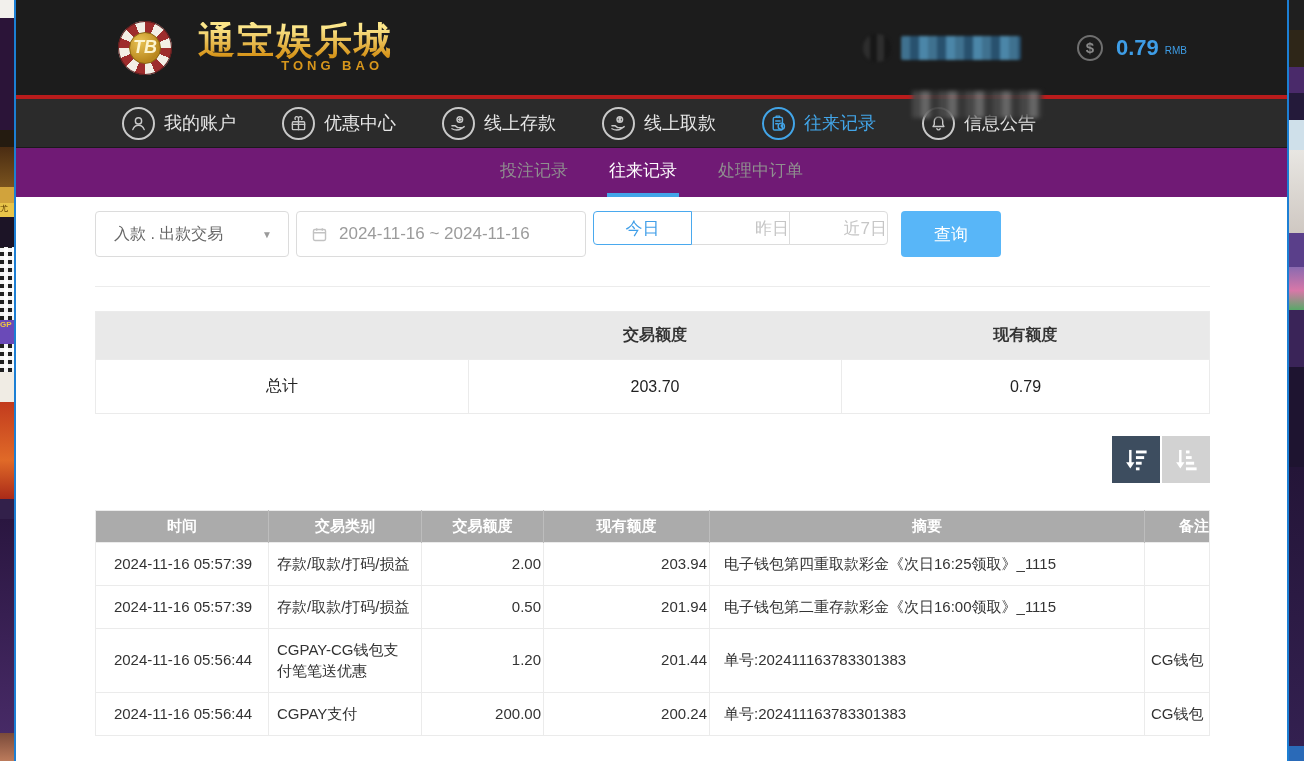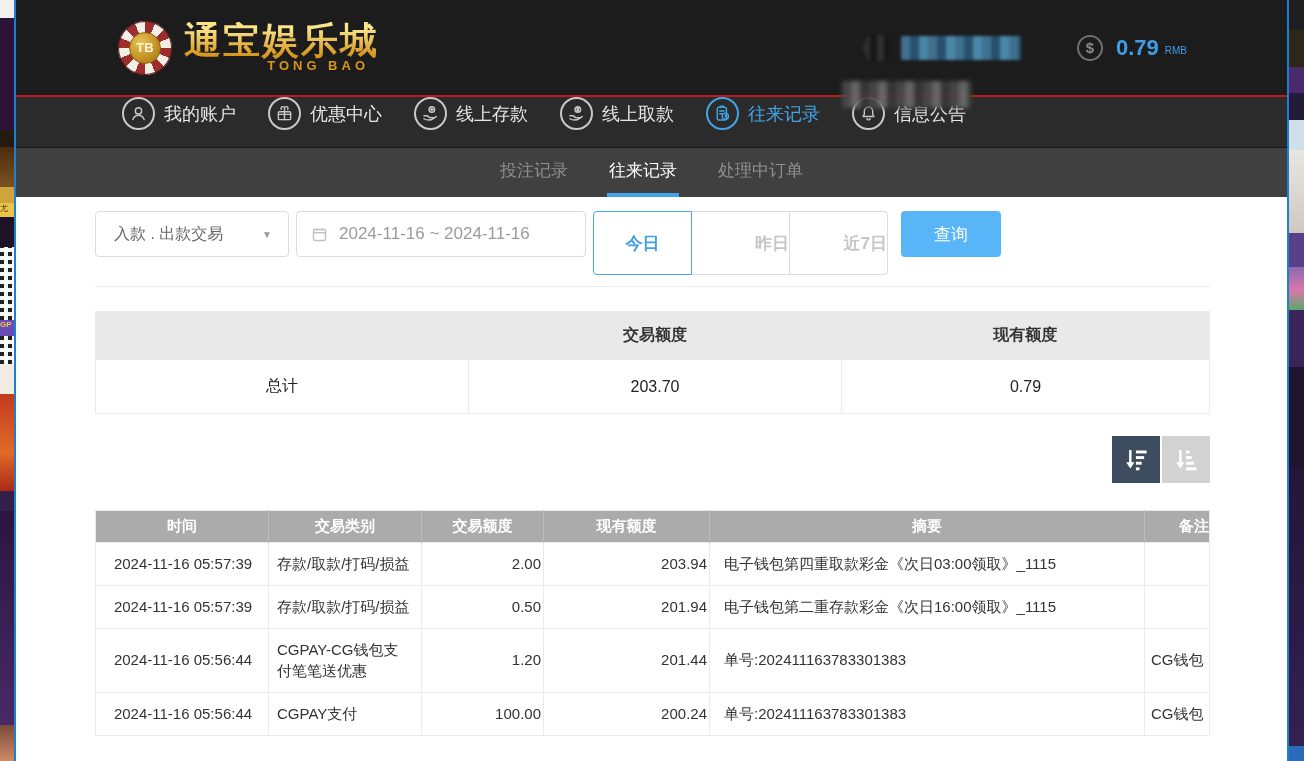--- a/index.html
+++ b/index.html
@@ -25,22 +25,22 @@
   
   .site-header { height:95px; background:#1c1c1c; display:flex; align-items:center; }
   .logo { display:flex; align-items:center; margin-left:102px; }
   .chip { width:54px; height:54px; border-radius:50%; position:relative; flex:0 0 auto;
     background:repeating-conic-gradient(#9e2d2d 0 22.5deg,#f3efe6 22.5deg 45deg);
     box-shadow:0 0 0 1px #5a1f1f inset; }
   .chip-core { position:absolute; left:50%; top:50%; transform:translate(-50%,-50%);
     width:32px; height:32px; border-radius:50%;
     background:radial-gradient(circle at 35% 30%, #e9c355, #b9871d 70%);
     border:1px solid #8a6510; display:flex; align-items:center; justify-content:center;
-    color:#fdf4cf; font-size:13px; font-weight:bold; }
-  .logo-text { margin-left:12px; display:flex; flex-direction:column; }
+    color:#fdf4cf; font-size:18px; font-weight:bold;font-style:italic; }
+  .logo-text { margin-left:26px; display:flex; flex-direction:column; }
   .logo-cn { font-size:37px; font-weight:bold; letter-spacing:2px; line-height:1.05;
     background:linear-gradient(180deg,#fbe58a 15%,#d7961c 85%);
     -webkit-background-clip:text; background-clip:text; color:transparent; }
   .logo-en { font-size:13px; font-weight:bold; letter-spacing:4px; color:#d7961c;
     align-self:flex-end; padding-right:10px; margin-top:-3px; }
 
   .user-area { margin-left:auto; margin-right:100px; display:flex; align-items:center; }
   .avatar-blur { width:28px; height:28px; border-radius:50%;
     background:repeating-linear-gradient(90deg,#2e2e2e 0 7px,#171717 7px 14px),
                repeating-linear-gradient(0deg,rgba(70,70,70,.5) 0 7px,rgba(20,20,20,.5) 7px 14px);
@@ -49,54 +49,54 @@
     background:repeating-linear-gradient(90deg,#3f718f 0 9px,#28516e 9px 18px,#4b86a8 18px 27px),
                repeating-linear-gradient(0deg,rgba(30,60,85,.6) 0 8px,rgba(90,150,185,.45) 8px 16px);
     filter:blur(1.6px); }
   .coin-icon { width:26px; height:26px; margin-left:56px; border-radius:50%;
     border:2px solid #6f6f6f; color:#8a8a8a; font-size:15px; font-weight:bold;
     display:flex; align-items:center; justify-content:center; }
   .balance { margin-left:13px; color:#3e9de6; font-size:22px; font-weight:bold; }
   .currency { margin-left:6px; color:#3e9de6; font-size:10px; padding-top:5px; }
 
   
-  .main-nav { height:52px; background:#2b2b2b; border-top:2px solid #b91c1c;
-    display:flex; align-items:flex-start; padding-left:106px; gap:32px; }
+  .main-nav { height:52px; background:#2b2b2b; border-top:4px solid #b91c1c;
+    display:flex; align-items:center; padding-left:106px; gap:46px; }
   .nav-item { display:flex; align-items:center; gap:9px; color:#e6e6e6; font-size:18px;
     position:relative; cursor:pointer; }
   .nav-item.active { color:#42a5e8; }
   .nav-ico { width:33px; height:33px; border-radius:50%; border:2px solid currentColor;
     display:flex; align-items:center; justify-content:center; flex:0 0 auto; color:#c9c9c9; }
   .nav-item.active .nav-ico { color:#42a5e8; }
   .nav-ico svg { width:21px; height:21px; stroke:currentColor; fill:none;
     stroke-width:1.6; stroke-linecap:round; stroke-linejoin:round; }
   .badge-blur { position:absolute; left:-10px; top:-16px; width:130px; height:27px;
     background:repeating-linear-gradient(90deg,#4a4a4a 0 9px,#6d6d6d 9px 18px,#383838 18px 27px),
                repeating-linear-gradient(0deg,rgba(120,120,120,.55) 0 9px,rgba(50,50,50,.55) 9px 18px);
     filter:blur(2px); opacity:.9; z-index:2; }
 
   
-  .tab-bar { height:50px; background:#404040; border-top:1px solid #1a1a1a;
+  .tab-bar { height:50px; background:#701a75; border-top:1px solid #1a1a1a;
     display:flex; justify-content:center; gap:37px; }
   .tab { font-size:17px; color:#8f8f8f; display:flex; align-items:center; cursor:pointer;
     border-bottom:4px solid transparent; padding:0 2px; }
   .tab.active { color:#fff; border-bottom-color:#42a5e8; }
 
   
   .content { padding:14px 77px 0 79px; background:#fff; }
   .filter-row { display:flex; height:46px; }
   .select-box { width:194px; border:1px solid #dcdcdc; border-radius:4px;
     display:flex; align-items:center; padding:0 16px 0 18px; color:#666; font-size:16px; cursor:pointer;gap:32px; }
   .select-box .caret { margin-left:auto; color:#9a9a9a; font-size:10px; }
   .date-box { width:290px; margin-left:7px; border:1px solid #dcdcdc; border-radius:4px;
     display:flex; align-items:center; padding-left:14px; color:#9b9b9b; font-size:17px; cursor:pointer; }
   .date-box svg { width:17px; height:17px; stroke:#c2c2c2; fill:none; stroke-width:2; margin-right:11px; }
   .btn-group { display:flex; margin-left:7px; }
-  .qbtn { width:99px; height:64px; background:#fff; border:1px solid #dcdcdc;
-    color:#c6c6c6; font-size:17px; cursor:pointer; font-family:inherit;font-weight:bold; }
+  .qbtn { width:99px; height:34px; background:#fff; border:1px solid #dcdcdc;
+    color:#c6c6c6; font-size:17px; cursor:pointer; font-family:inherit; }
   .qbtn + .qbtn { margin-left:-1px;text-align:right; }
   .qbtn:first-child { border-radius:4px 0 0 4px; }
   .qbtn:last-child { border-radius:0 4px 4px 0; }
   .qbtn.active { border-color:#4aa9ee; color:#419fe8; position:relative; z-index:2; }
   .search-btn { width:100px; height:46px; margin-left:13px; border:none; border-radius:4px;
     background:#58b6f8; color:#fff; font-size:17px; cursor:pointer; font-family:inherit; }
 
   .divider { height:1px; background:#ececec; margin-top:29px; }
 
   table { border-collapse:collapse; width:1114px; table-layout:fixed; }
@@ -128,21 +128,21 @@
 
 <div class="strip strip-left">
   <div class="seg" style="height:18px;background:#f2f0ec;"></div>
   <div class="seg" style="height:112px;background:#2b1438;"></div>
   <div class="seg" style="height:17px;background:#241b10;"></div>
   <div class="seg" style="height:40px;background:linear-gradient(180deg,#4a2c12,#7a531e);"></div>
   <div class="seg" style="height:16px;background:#d1a33c;"></div>
   <div class="seg" style="height:14px;background:#e8c449;color:#5a3a00;">尤</div>
   <div class="seg" style="height:30px;background:#1c1426;"></div>
   <div class="seg qr" style="height:73px;"></div>
-  <div class="seg" style="height:16px;background:#6a4ab8;color:#f0c840;font-weight:bold;">GP</div>
+  <div class="seg" style="height:24px;background:#6a4ab8;color:#f0c840;font-weight:bold;">GP</div>
   <div class="seg qr" style="height:28px;"></div>
   <div class="seg" style="height:30px;background:#f0ece4;"></div>
   <div class="seg" style="height:97px;background:linear-gradient(180deg,#c23b1e,#e06a28 60%,#aa2a18);"></div>
   <div class="seg" style="height:20px;background:#32204a;"></div>
   <div class="seg" style="height:214px;background:linear-gradient(180deg,#2a1640,#472a66);"></div>
   <div class="seg" style="height:40px;background:linear-gradient(180deg,#7a4a3a,#d8906a);"></div>
 </div>
 <div class="strip strip-right">
   <div class="seg" style="height:30px;background:#1f1f1f;"></div>
   <div class="seg" style="height:37px;background:#2e2618;"></div>
@@ -336,21 +336,21 @@
           <th>摘要</th>
           <th>备注</th>
         </tr>
       </thead>
       <tbody>
         <tr>
           <td class="c-time">2024-11-16 05:57:39</td>
           <td class="c-type">存款/取款/打码/损益</td>
           <td class="c-amount">2.00</td>
           <td class="c-balance">203.94</td>
-          <td class="c-summary">电子钱包第四重取款彩金《次日03:00领取》_1115</td>
+          <td class="c-summary">电子钱包第四重取款彩金《次日16:25领取》_1115</td>
           <td class="c-remark"></td>
         </tr>
         <tr>
           <td class="c-time">2024-11-16 05:57:39</td>
           <td class="c-type">存款/取款/打码/损益</td>
           <td class="c-amount">0.50</td>
           <td class="c-balance">201.94</td>
           <td class="c-summary">电子钱包第二重存款彩金《次日16:00领取》_1115</td>
           <td class="c-remark"></td>
         </tr>
@@ -358,21 +358,21 @@
           <td class="c-time">2024-11-16 05:56:44</td>
           <td class="c-type">CGPAY-CG钱包支付笔笔送优惠</td>
           <td class="c-amount">1.20</td>
           <td class="c-balance">201.44</td>
           <td class="c-summary">单号:202411163783301383</td>
           <td class="c-remark">CG钱包</td>
         </tr>
         <tr>
           <td class="c-time">2024-11-16 05:56:44</td>
           <td class="c-type">CGPAY支付</td>
-          <td class="c-amount">100.00</td>
+          <td class="c-amount">200.00</td>
           <td class="c-balance">200.24</td>
           <td class="c-summary">单号:202411163783301383</td>
           <td class="c-remark">CG钱包</td>
         </tr>
       </tbody>
     </table>
 
   </div>
 </div>
 

